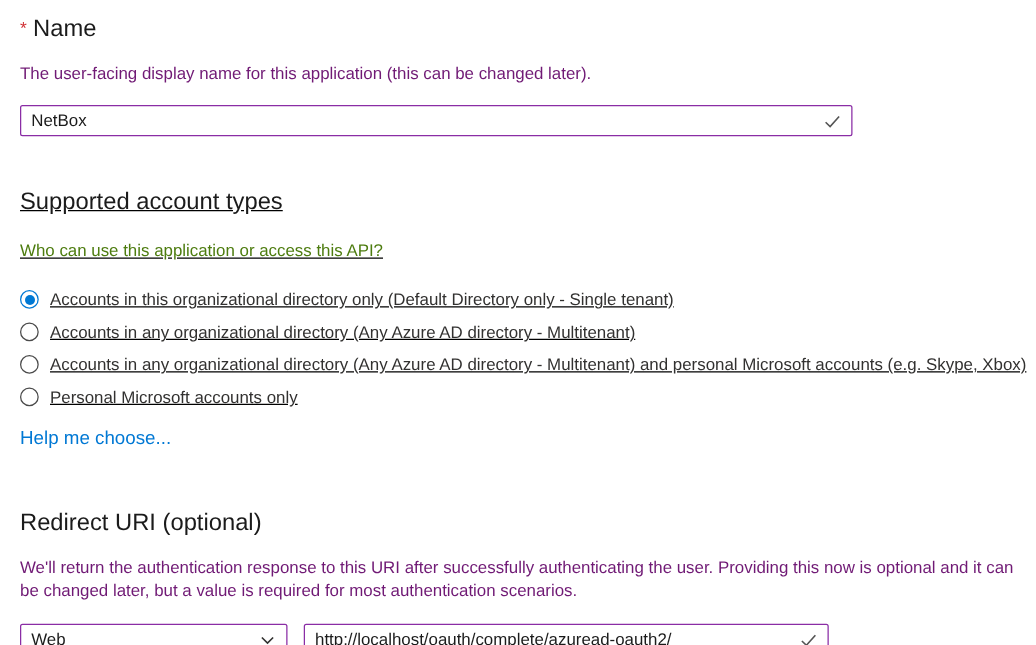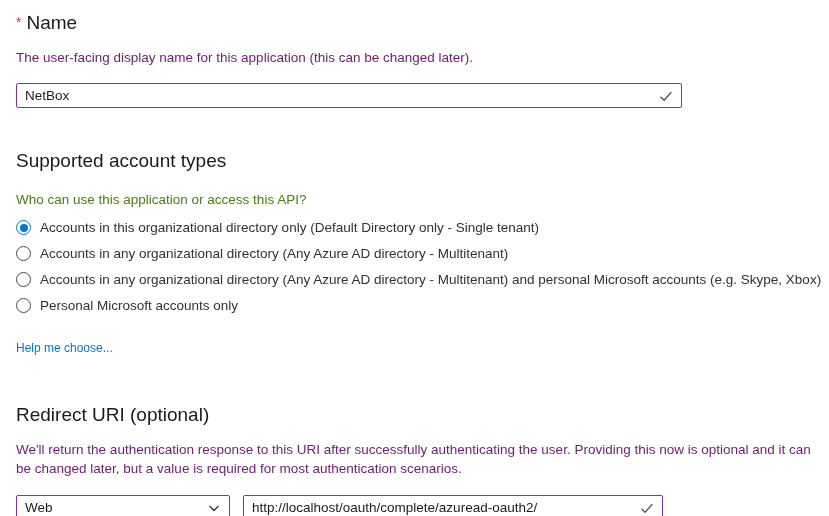--- a/index.html
+++ b/index.html
@@ -58,30 +58,30 @@
   }
   .valid-check {
     position: absolute;
     right: 8px;
     top: 50%;
     transform: translateY(-50%);
     width: 16px;
     height: 16px;
     pointer-events: none;
   }
-  .section-account { margin-top: 41px; }
+  .section-account { margin-top: 41px; text-decoration: underline; }
   .question {
     font-size: 13.5px;
     color: #4d7c0f;
     margin: 19px 0 0 0;
   }
   .radio-group { margin-top: 13px; }
   .radio-row {
     display: flex;
-    align-items: flex-start;
+    align-items: flex-end;
     height: 26px;
     cursor: pointer;
   }
   .radio-circle {
     width: 13px;
     height: 13px;
     border: 1.5px solid #4a4a4a;
     border-radius: 50%;
     margin-right: 9px;
     position: relative;
@@ -98,21 +98,21 @@
     border-radius: 50%;
   }
   .radio-label {
     font-size: 13.5px;
     color: #323130;
     white-space: nowrap;
   }
   .help-link {
     display: inline-block;
     margin-top: 17px;
-    font-size: 12px;
+    font-size: 15px;
     color: #0078d4;
     text-decoration: none;
     cursor: pointer;
   }
   .section-redirect { margin-top: 47px; }
   .redirect-row {
     display: flex;
     gap: 13px;
     margin-top: 17px;
   }

